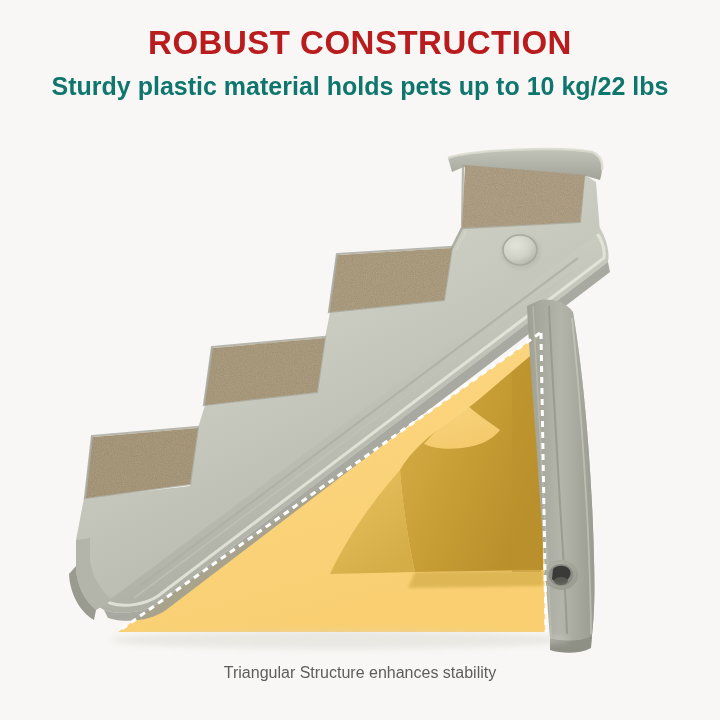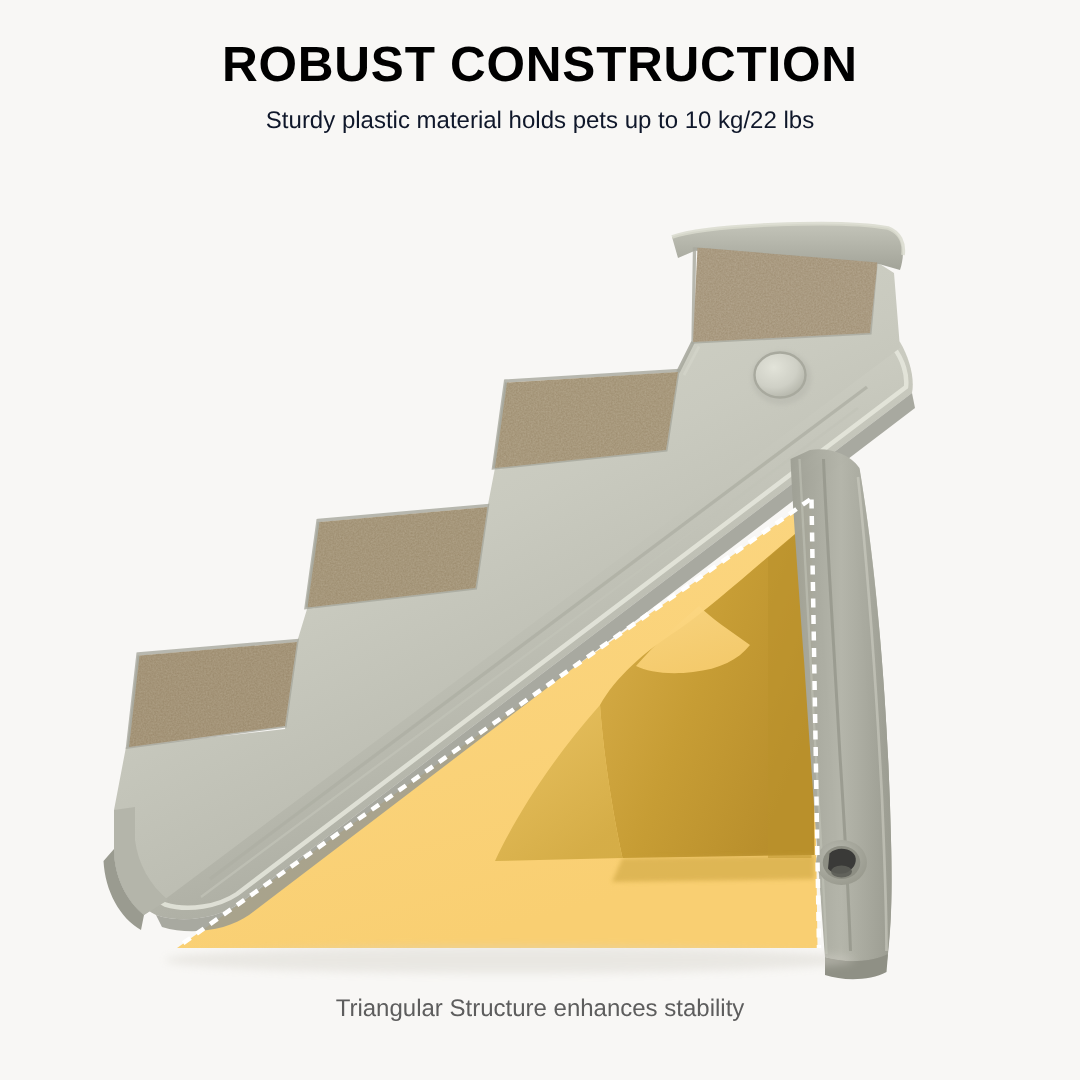--- a/index.html
+++ b/index.html
@@ -19,32 +19,32 @@
   
   .headline {
     position: absolute;
     top: 24px;
     left: 0;
     width: 720px;
     text-align: center;
     font-size: 33px;
     font-weight: bold;
     letter-spacing: 0.5px;
-    color: #000000;
+    color: #b91c1c;
     white-space: nowrap;
   }
   .subhead {
     position: absolute;
     top: 72px;
     left: 0;
     width: 720px;
     text-align: center;
-    font-size: 16px;
-    font-weight: 400;
-    color: #0f172a;
+    font-size: 25px;
+    font-weight: 700;
+    color: #0f766e;
     white-space: nowrap;
   }
   .caption {
     position: absolute;
     top: 664px;
     left: 0;
     width: 720px;
     text-align: center;
     font-size: 16px;
     font-weight: 400;

